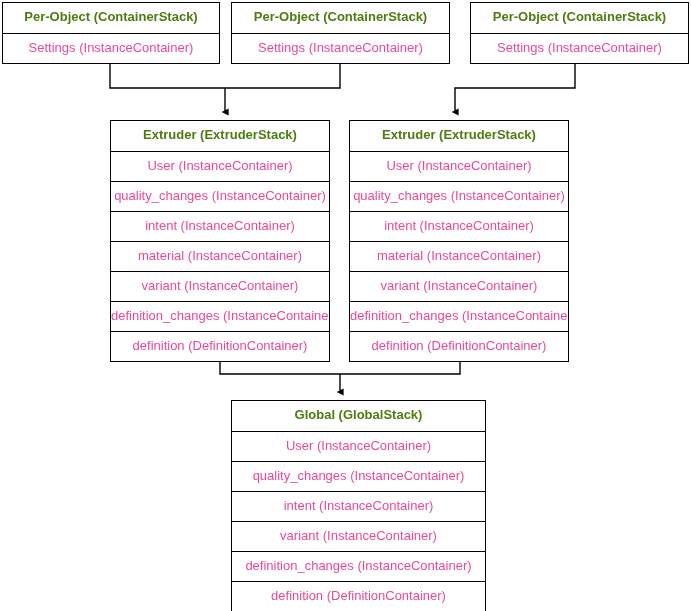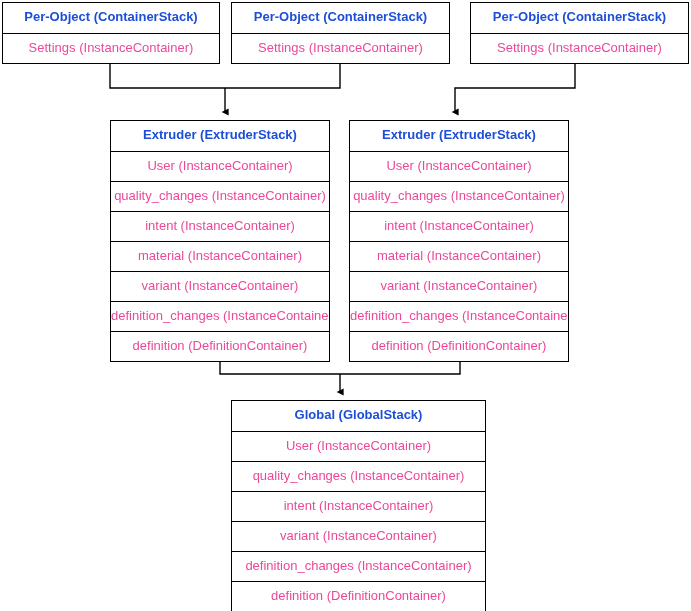--- a/index.html
+++ b/index.html
@@ -33,21 +33,21 @@
     font-size: 13px;
     white-space: nowrap;
     overflow: hidden;
     background: #ffffff;
   }
   .row + .row {
     border-top: 1.4px solid #000000;
   }
   .row.header {
     font-weight: bold;
-    color: #1d4ed8;
+    color: #4d7c0f;
   }
   .edges {
     position: absolute;
     left: 0;
     top: 0;
     width: 691px;
     height: 611px;
     z-index: 1;
     pointer-events: none;
   }

